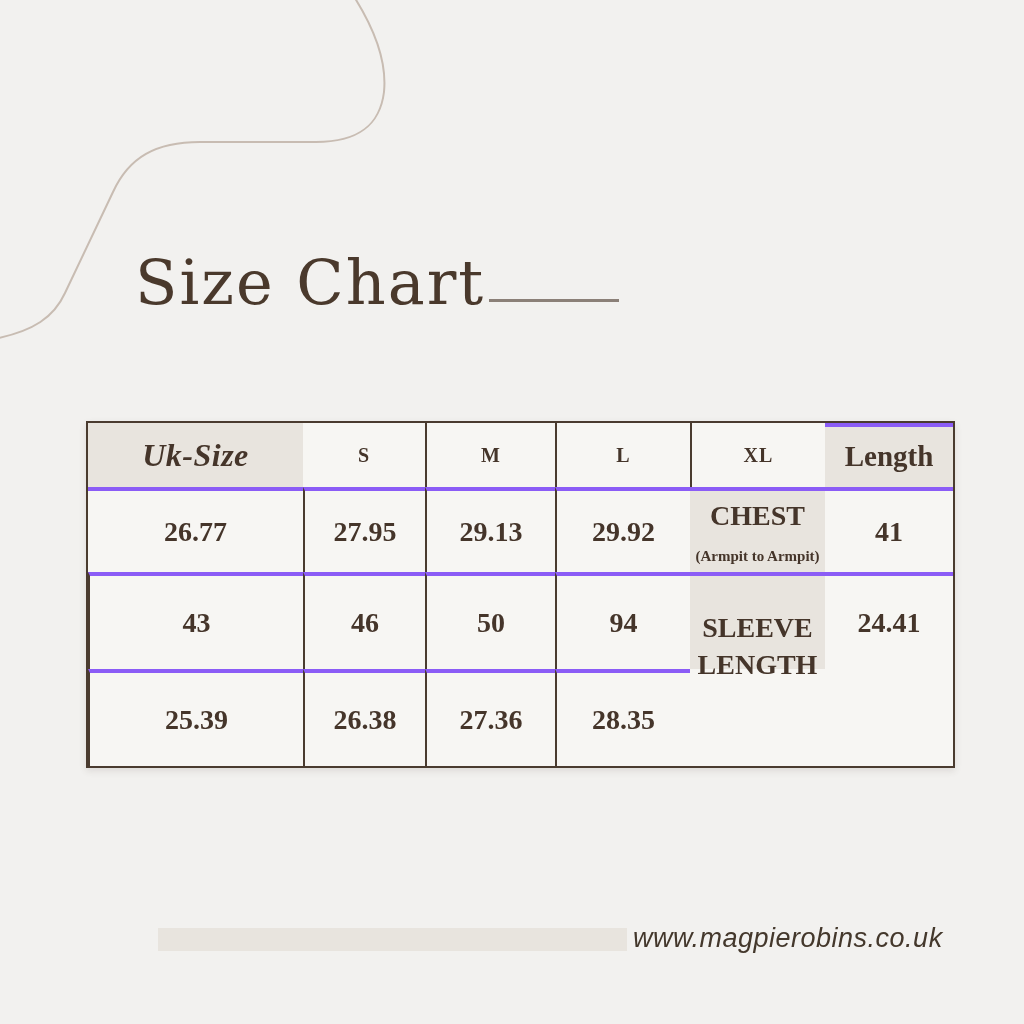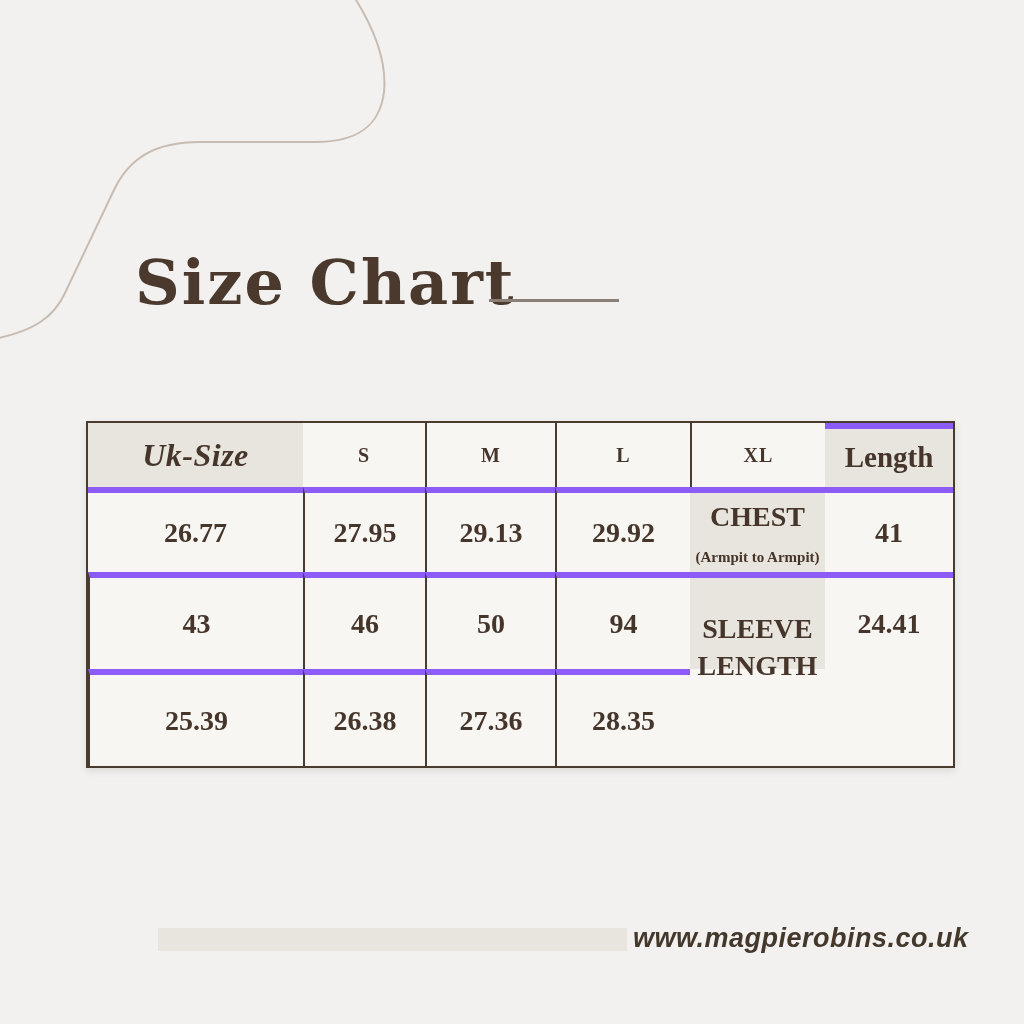--- a/index.html
+++ b/index.html
@@ -13,21 +13,21 @@
     overflow:hidden;
   }
 
   
   .curve-svg { position:absolute; left:0; top:0; overflow:visible; }
 
   
   .page-title {
     position:absolute; left:135px; top:252px;
     font-family:"DejaVu Serif", "Liberation Serif", serif;
-    font-weight:700;
+    font-weight:400;
     font-size:62px;
     line-height:1;
     letter-spacing:2px;
     color:#4a392c;
   }
   .title-underline {
     position:absolute; left:489px; top:299px;
     width:130px; height:3px;
     background:#8b8078;
   }
@@ -44,42 +44,42 @@
     box-shadow:0 3px 7px rgba(74,59,47,0.12);
   }
   .cell {
     display:flex; flex-direction:column;
     align-items:center; justify-content:center;
     background:#f7f6f3;
     text-align:center;
     font-family:Liberation Serif, serif;
   }
   .cell.label-col { background:#e8e4de; }
-  .cell.rule-top { border-top:6px solid #8b5cf6; }
+  .cell.rule-top { border-top:4px solid #8b5cf6; }
   .cell.rule-left { border-left:2px solid #4a3b2f; }
 
   .hdr-label {
     font-style:italic; font-weight:700; font-size:32px;
     letter-spacing:0.5px;
   }
   .size-letter { font-weight:700; font-size:20px; letter-spacing:1px; }
   .row-label { font-weight:700; font-size:29px; line-height:1.3; }
   .row-label.wrap { max-width:170px; }
   .row-sublabel { font-weight:700; font-size:15px; margin-top:14px; }
   .value { font-weight:700; font-size:28px; }
 
   
   .footer-bar {
     position:absolute; left:158px; top:928px;
     width:469px; height:23px;
     background:#e8e4de;
   }
   .website-text {
     position:absolute; left:633px; top:923px;
-    font-style:italic; font-size:27px; font-weight:700;
+    font-style:italic; font-size:27px; font-weight:400;
     color:#44382c;
     letter-spacing:0.5px;
   }
 </style>
 </head>
 <body>
 
 <svg class="curve-svg" width="420" height="370" viewBox="0 0 420 370">
   <path d="M351,-8 C376,30 387,62 384,92 C380,124 360,142 316,142 L200,142 C156,142 129,157 113,192 L65,293 C54,317 34,331 -6,339" fill="none" stroke="#c8bcb2" stroke-width="2" stroke-linecap="round"></path>
 </svg>

